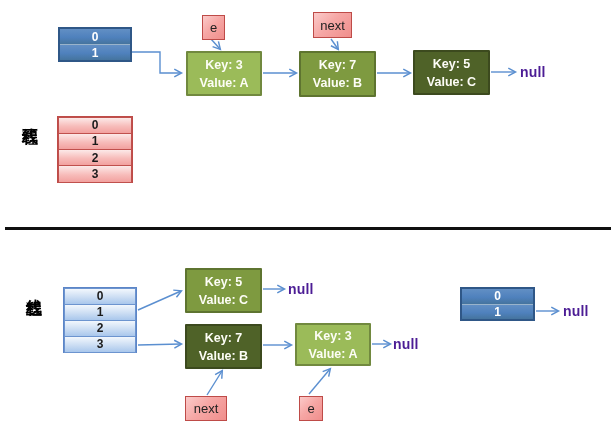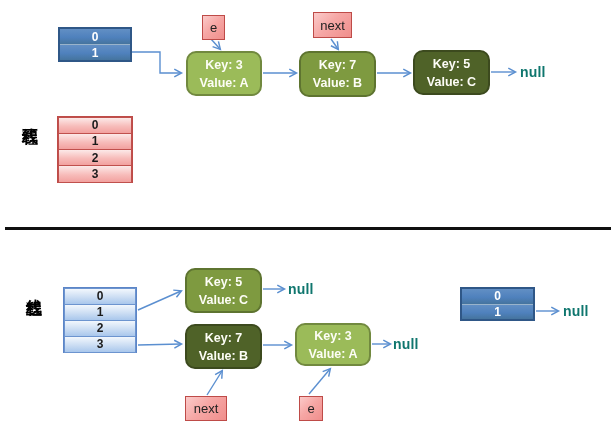--- a/index.html
+++ b/index.html
@@ -37,35 +37,35 @@
   .buckets.blue{border:1px solid #5C85C7;}
   .buckets.blue .cell{
     border:1px solid #6C94CF;margin:-0.5px 0;
     background:linear-gradient(180deg,#F2F7FD 0%,#CBDDF3 55%,#A9C7EC 100%);
   }
 
   
   .node{
     box-sizing:border-box;display:flex;flex-direction:column;align-items:center;justify-content:center;
     color:#FDFDF6;font-weight:bold;font-size:12.5px;line-height:18px;text-align:center;
-    border-radius:10px;
+    border-radius:1px;
   }
   .node.light {background:#9BBB59;border:2px solid #71893F;}
   .node.medium{background:#7E9A40;border:2px solid #5E7430;}
   .node.dark  {background:#4F6228;border:2px solid #3C4A1E;}
 
   
   .pointer{
     box-sizing:border-box;border:1.5px solid #BE4B48;
     background:linear-gradient(135deg,#FBCBCA 0%,#F6A7A5 45%,#F08E8C 100%);
     display:flex;align-items:center;justify-content:center;
     font-size:13px;color:#222222;font-weight:500;
   }
 
-  .null-label{font-weight:bold;font-size:14px;color:#0f766e;letter-spacing:0.2px;}
+  .null-label{font-weight:bold;font-size:14px;color:#4c1d95;letter-spacing:0.2px;}
 
   .vlabel{
     writing-mode:vertical-rl;text-orientation:upright;
     font-weight:bold;font-size:16px;color:#000000;letter-spacing:3px;line-height:20px;
     font-family:"Liberation Serif","DejaVu Serif",serif;
   }
 
   .divider{background:#101010;}
 </style>
 </head>

